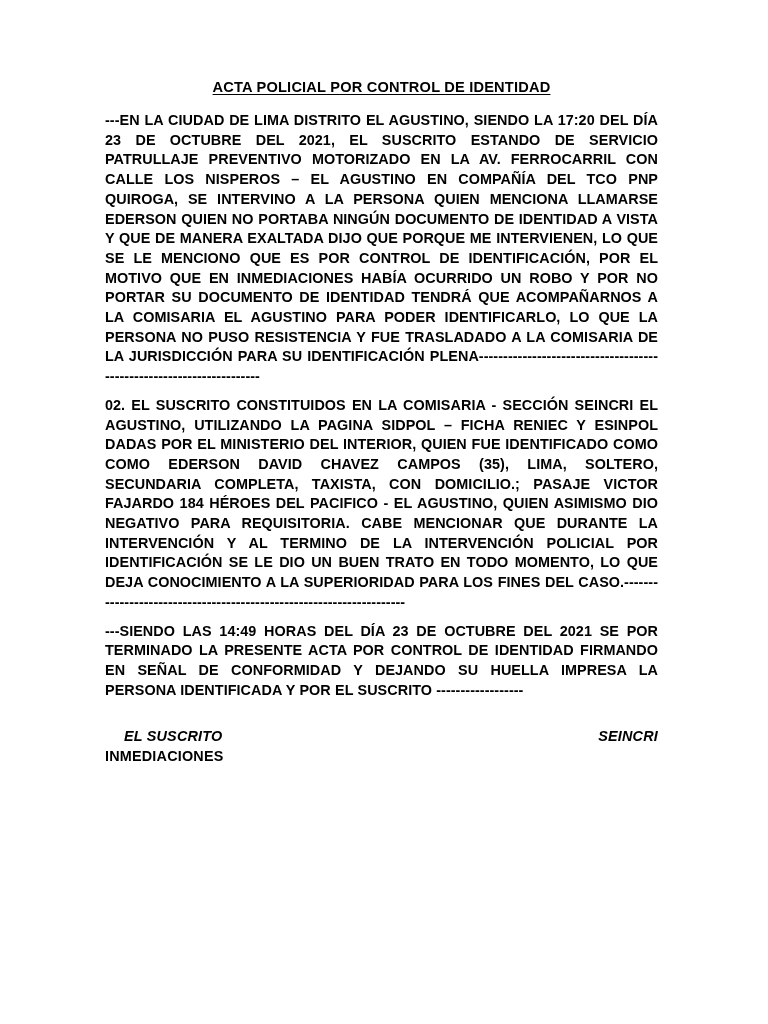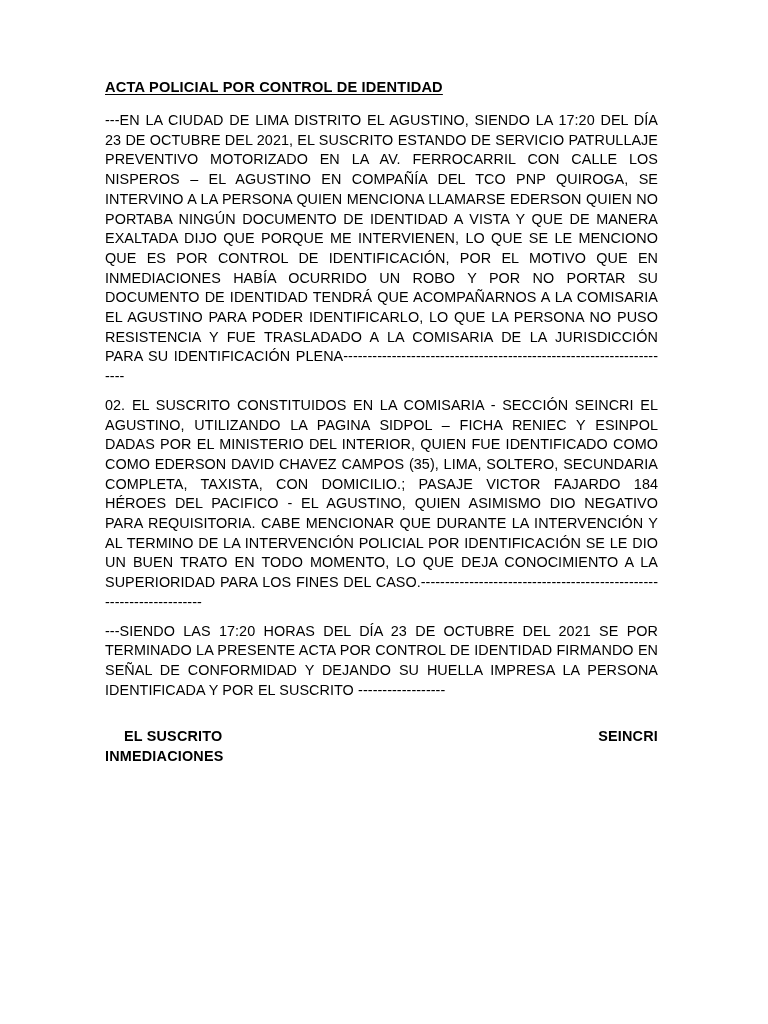--- a/index.html
+++ b/index.html
@@ -23,59 +23,62 @@
   }
 
   .content {
     position: absolute;
     left: 105px;
     top: 78px;
     width: 553px;
   }
 
   .doc-title {
+    text-align: center;
     font-size: 14.6px;
     font-weight: bold;
     letter-spacing: 0.2px;
     margin: 0 0 14px 0;
     line-height: 19px;
   }
   .doc-title .u {
     text-decoration: underline;
     text-underline-offset: 2px;
   }
 
   .para {
     font-size: 14.4px;
     line-height: 19.7px;
     text-align: justify;
     text-justify: inter-word;
     margin: 0 0 9px 0;
     letter-spacing: 0.05px;
     word-spacing: 0.2px;
     hyphens: none;
+    font-weight: bold;
   }
   .para:last-of-type {
     margin-bottom: 0;
   }
 
   .signatures {
     position: absolute;
     left: 105px;
     top: 727px;
     width: 553px;
     font-size: 14.4px;
     line-height: 19.7px;
     font-weight: bold;
     letter-spacing: 0.2px;
   }
   .sig-row {
     display: flex;
     justify-content: space-between;
     align-items: flex-start;
+    font-style: italic;
   }
   .sig-left {
     padding-left: 19px;
     white-space: nowrap;
   }
   .sig-right {
     white-space: nowrap;
   }
   .sig-second {
     white-space: nowrap;
@@ -87,21 +90,21 @@
 <div class="page">
 
   <div class="content">
 
     <h1 class="doc-title"><span class="u">ACTA POLICIAL POR CONTROL DE IDENTIDAD</span></h1>
 
     <p class="para">---EN LA CIUDAD DE LIMA DISTRITO EL AGUSTINO, SIENDO LA 17:20 DEL DÍA 23 DE OCTUBRE DEL 2021, EL SUSCRITO ESTANDO DE SERVICIO PATRULLAJE PREVENTIVO MOTORIZADO EN LA AV. FERROCARRIL CON CALLE LOS NISPEROS – EL AGUSTINO EN COMPAÑÍA DEL TCO PNP QUIROGA, SE INTERVINO A LA PERSONA QUIEN MENCIONA LLAMARSE EDERSON QUIEN NO PORTABA NINGÚN DOCUMENTO DE IDENTIDAD A VISTA Y QUE DE MANERA EXALTADA DIJO QUE PORQUE ME INTERVIENEN, LO QUE SE LE MENCIONO QUE ES POR CONTROL DE IDENTIFICACIÓN, POR EL MOTIVO QUE EN INMEDIACIONES HABÍA OCURRIDO UN ROBO Y POR NO  PORTAR SU DOCUMENTO DE IDENTIDAD TENDRÁ QUE ACOMPAÑARNOS A LA COMISARIA EL AGUSTINO PARA PODER IDENTIFICARLO, LO QUE LA PERSONA NO PUSO RESISTENCIA Y FUE TRASLADADO A LA COMISARIA DE LA JURISDICCIÓN PARA SU IDENTIFICACIÓN PLENA---------------------------------------------------------------------</p>
 
     <p class="para">02. EL SUSCRITO CONSTITUIDOS EN LA COMISARIA - SECCIÓN SEINCRI EL AGUSTINO, UTILIZANDO LA PAGINA SIDPOL – FICHA RENIEC Y ESINPOL DADAS POR EL MINISTERIO DEL INTERIOR, QUIEN FUE IDENTIFICADO COMO COMO EDERSON DAVID CHAVEZ CAMPOS (35), LIMA, SOLTERO, SECUNDARIA COMPLETA, TAXISTA, CON DOMICILIO.; PASAJE VICTOR FAJARDO 184 HÉROES DEL PACIFICO - EL AGUSTINO, QUIEN  ASIMISMO DIO NEGATIVO PARA REQUISITORIA. CABE MENCIONAR QUE DURANTE LA INTERVENCIÓN Y AL TERMINO DE LA INTERVENCIÓN POLICIAL POR IDENTIFICACIÓN SE LE DIO UN BUEN TRATO EN TODO MOMENTO, LO QUE DEJA CONOCIMIENTO A LA SUPERIORIDAD PARA LOS FINES DEL CASO.---------------------------------------------------------------------</p>
 
-    <p class="para">---SIENDO LAS 17:20 HORAS DEL DÍA 23 DE OCTUBRE DEL 2021 SE POR TERMINADO LA PRESENTE ACTA POR CONTROL DE IDENTIDAD FIRMANDO EN SEÑAL DE CONFORMIDAD Y DEJANDO SU HUELLA IMPRESA  LA PERSONA IDENTIFICADA Y POR EL SUSCRITO ------------------</p>
+    <p class="para">---SIENDO LAS 14:49 HORAS DEL DÍA 23 DE OCTUBRE DEL 2021 SE POR TERMINADO LA PRESENTE ACTA POR CONTROL DE IDENTIDAD FIRMANDO EN SEÑAL DE CONFORMIDAD Y DEJANDO SU HUELLA IMPRESA  LA PERSONA IDENTIFICADA Y POR EL SUSCRITO ------------------</p>
 
   </div>
 
   <div class="signatures">
     <div class="sig-row">
       <span class="sig-left">EL SUSCRITO</span>
       <span class="sig-right">SEINCRI</span>
     </div>
     <div class="sig-second">INMEDIACIONES</div>
   </div>

